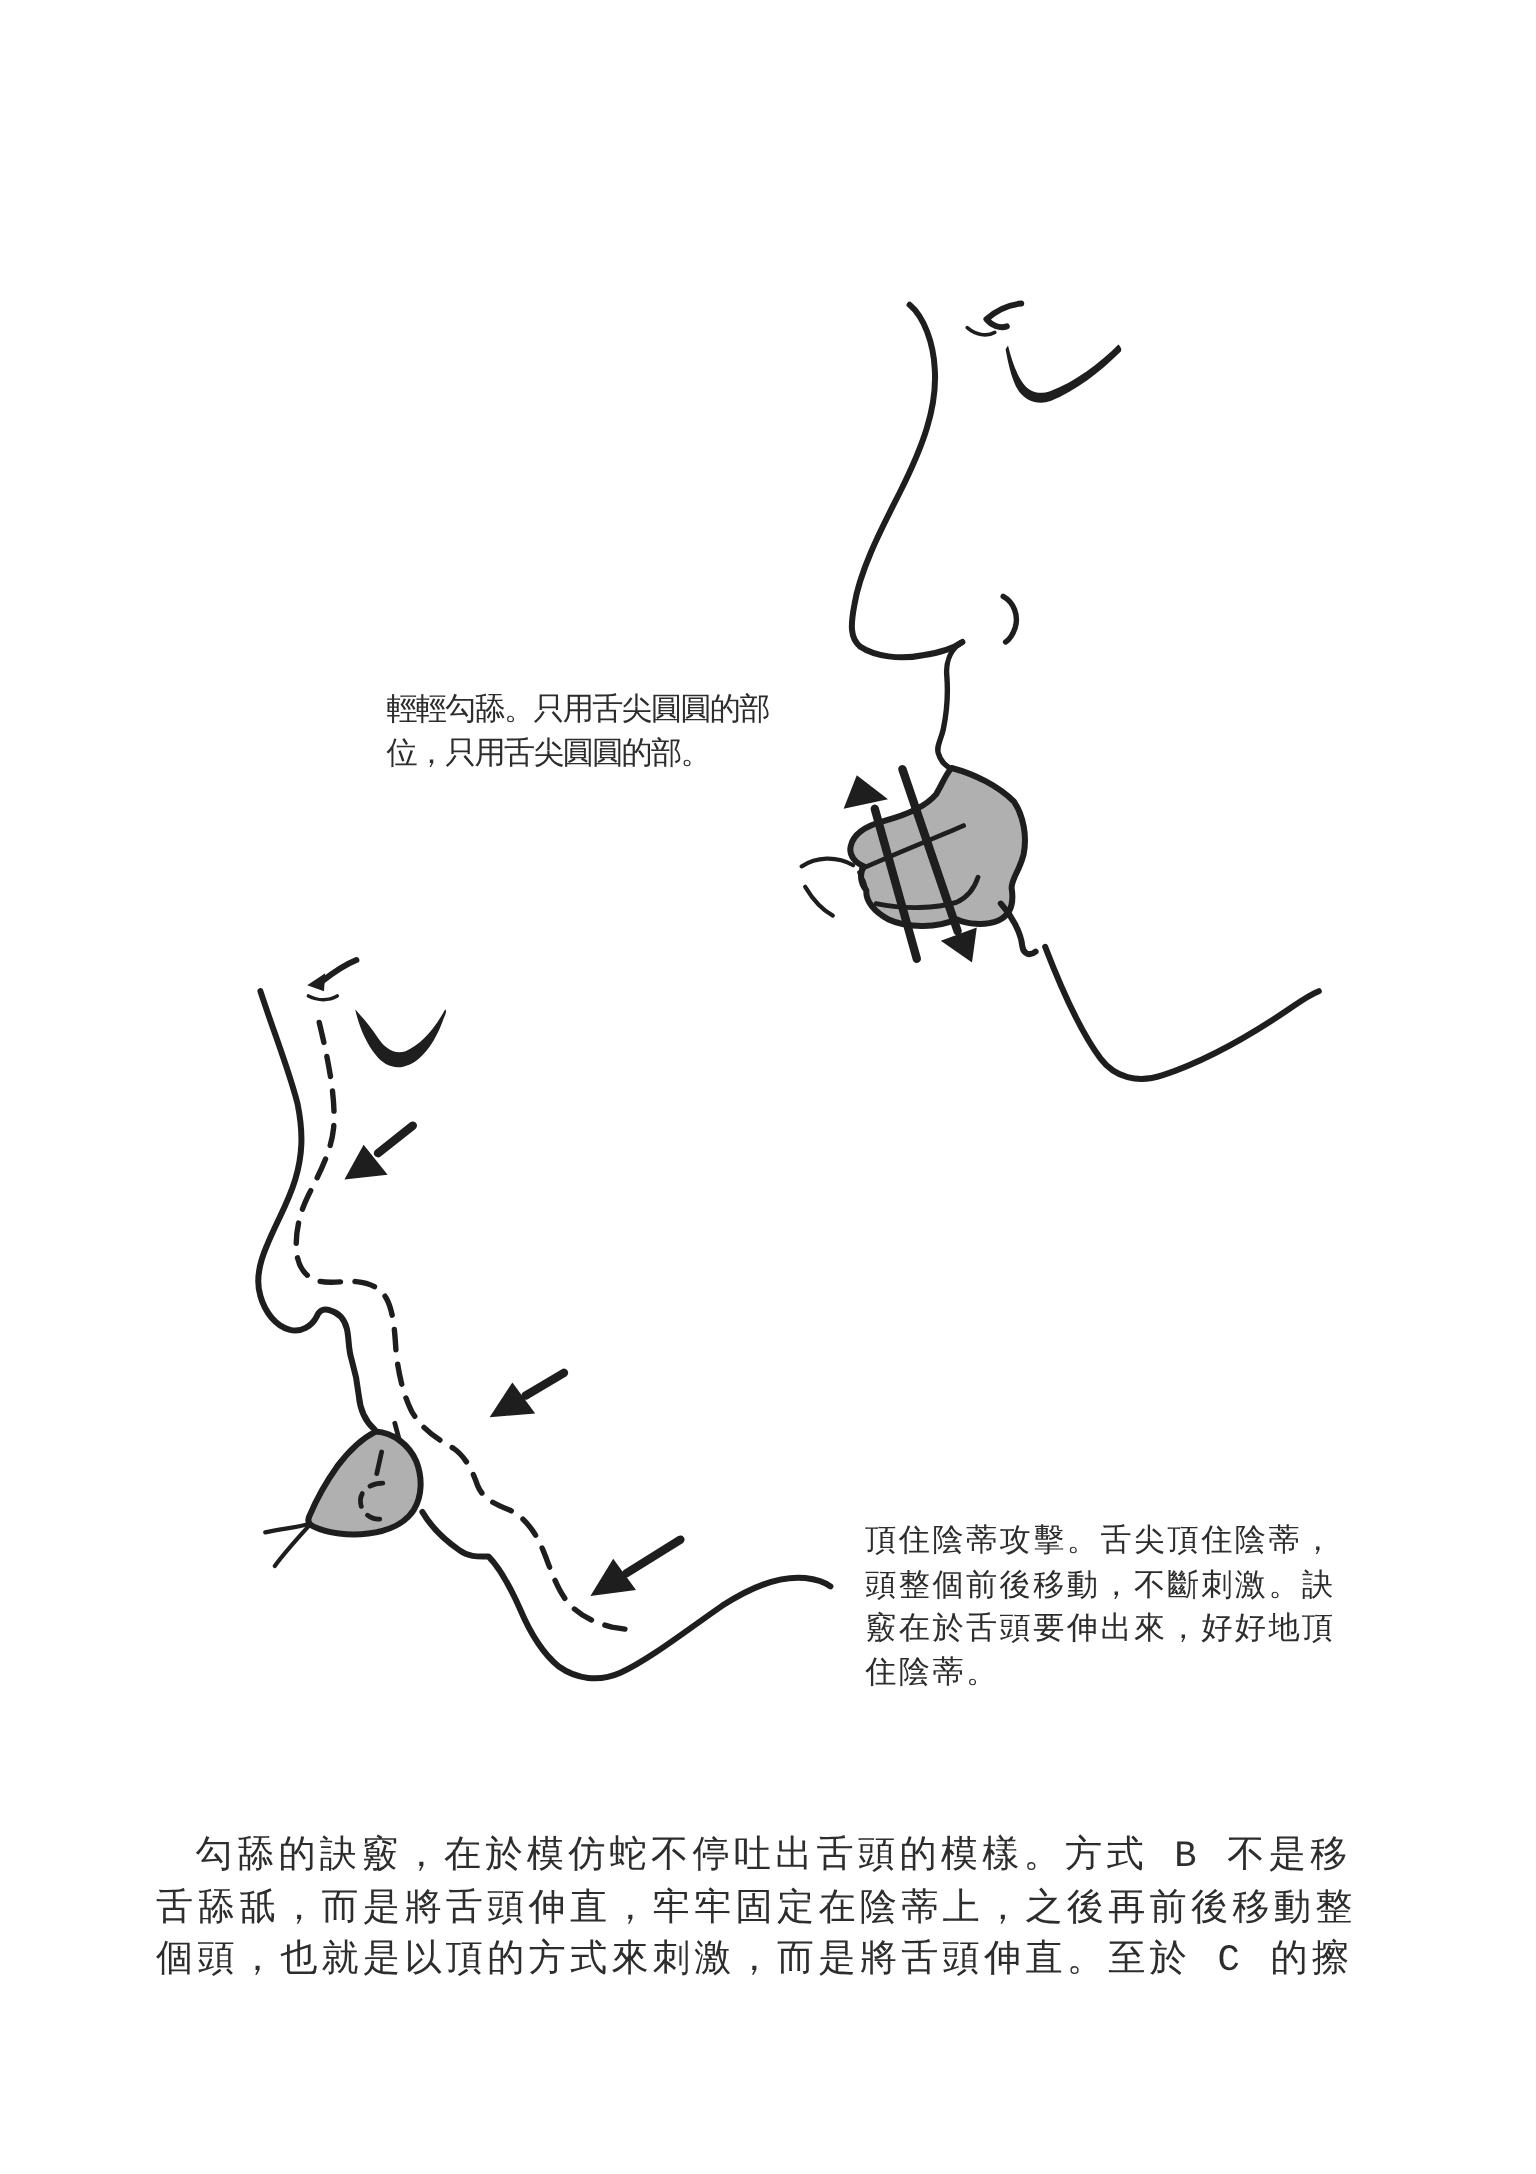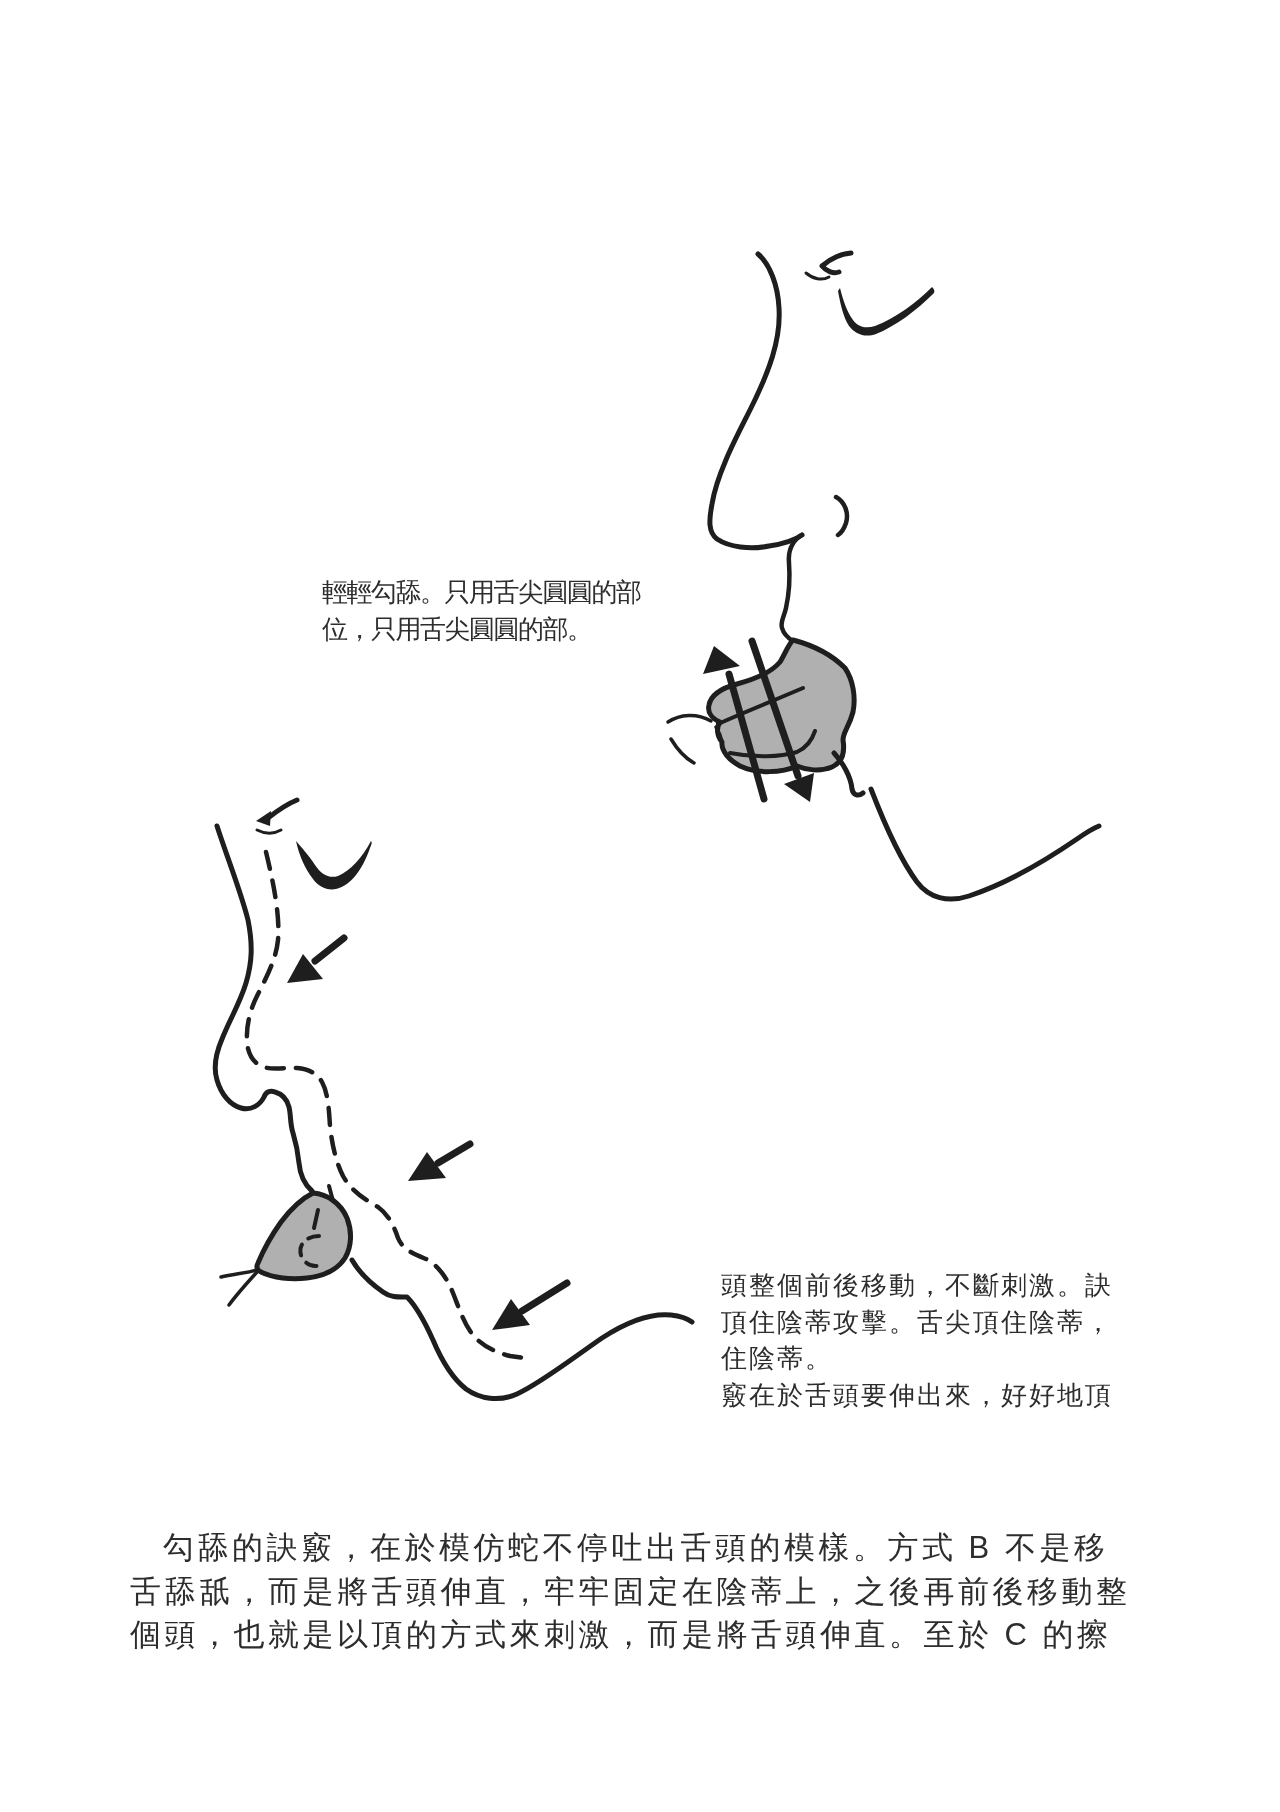--- a/index.html
+++ b/index.html
@@ -1,20 +1,20 @@
 <!DOCTYPE html>
 <html style="--page-bg: #ffffff; --ink: #1e1e1e; --text: #2d2d2d; --tongue-fill: #b0b0b0;"><head>
 <meta charset="utf-8">
 <style>
   html, body { margin: 0; padding: 0; }
   body { width: 1280px; height: 1812px; background: #ffffff; }
   .page {
     position: relative; width: 1280px; height: 1812px;
     background: var(--page-bg, #ffffff);
-    font-family: Liberation Sans, sans-serif;
+    font-family: Liberation Mono, monospace;
     overflow: hidden;
   }
   svg.illustration { position: absolute; left: 0; top: 0; }
   path.ln { fill: none; stroke: var(--ink, #1e1e1e); stroke-linecap: round; stroke-linejoin: round; }
   .w3  { stroke-width: 3px; }
   .w35 { stroke-width: 3.5px; }
   .w4  { stroke-width: 4px; }
   .w45 { stroke-width: 4.5px; }
   .w5  { stroke-width: 5px; }
   .w7  { stroke-width: 7px; }
@@ -78,24 +78,24 @@
       <polygon class="solid" points="492 1330 511 1299 530 1325"></polygon>
     </g>
   </svg>
 
   <div class="caption" id="cap-top">
     <div>輕輕勾舔。只用舌尖圓圓的部</div>
     <div>位，只用舌尖圓圓的部。</div>
   </div>
 
   <div class="caption" id="cap-bottom">
+    <div>頂住陰蒂攻擊。舌尖頂住陰蒂，</div>
     <div>頭整個前後移動，不斷刺激。訣</div>
-    <div>頂住陰蒂攻擊。舌尖頂住陰蒂，</div>
+    <div>竅在於舌頭要伸出來，好好地頂</div>
     <div>住陰蒂。</div>
-    <div>竅在於舌頭要伸出來，好好地頂</div>
   </div>
 
   <div class="paragraph">
     <div class="para-line indent">勾舔的訣竅，在於模仿蛇不停吐出舌頭的模樣。方式 B 不是移</div>
     <div class="para-line">舌舔舐，而是將舌頭伸直，牢牢固定在陰蒂上，之後再前後移動整</div>
     <div class="para-line">個頭，也就是以頂的方式來刺激，而是將舌頭伸直。至於 C 的擦</div>
   </div>
 
 </div>
 

